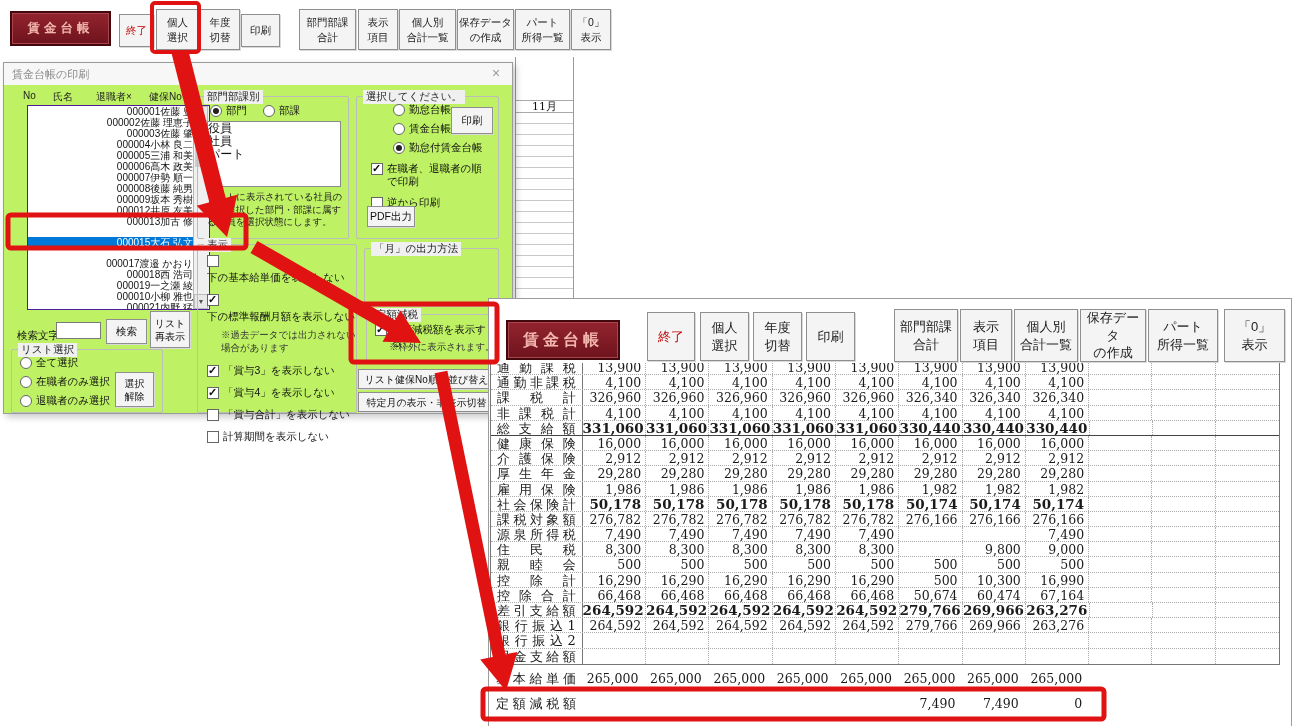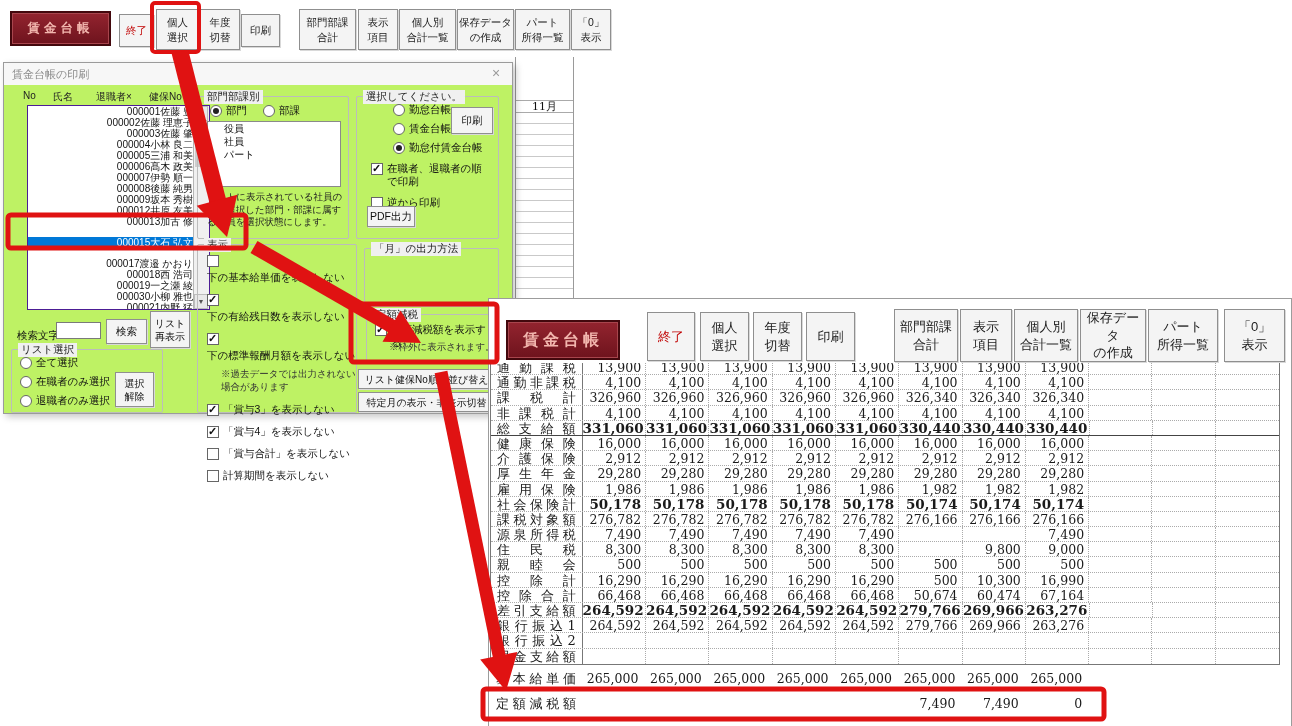--- a/index.html
+++ b/index.html
@@ -79,21 +79,21 @@
   .cbox{width:10px;height:10px;border:1px solid #666;background:#fff;flex:0 0 auto;margin-top:1px;position:relative;font-size:0;}
   .checked>.cbox::after{content:"✓";position:absolute;left:0px;top:-2px;font-size:11px;font-weight:bold;color:#111;}
   .rlab,.clab{font-size:10.5px;line-height:13px;}
   .cnote{font-size:9.5px;color:#333;margin:2px 0 0 14px;}
   .cnote:empty{display:none;}
 
   
   #grp-dept{left:193px;top:33px;width:150px;height:141px;}
   #dept-radios{position:absolute;left:12px;top:7px;display:flex;gap:16px;}
   #dept-listbox{position:absolute;left:9px;top:24px;width:132px;height:64px;background:#fff;border:1px solid #8a8a8a;}
-  .ditem{font-size:10px;height:13px;line-height:13px;padding-left:16px;}
+  .ditem{font-size:12px;height:13px;line-height:13px;padding-left:0;}
   #dept-note{position:absolute;left:9px;top:94px;width:136px;font-size:9.5px;line-height:12.5px;color:#222;}
 
   
   #grp-print{left:352px;top:33px;width:141px;height:141px;}
   #grp-print .radio{margin:6px 0 5px 8px;padding-left:28px;}
   #print-btn{position:absolute;left:94px;top:10px;width:40px;height:25px;font-size:10.5px;}
   #grp-print .chk{margin:8px 16px 6px 14px;}
   #pdf-btn{position:absolute;left:10px;top:93px;width:46px;height:19px;font-size:10.5px;margin-top:16px;}
 
   
@@ -245,21 +245,21 @@
       <div class="erow">
           <span class="eno">000017</span><span class="enm">渡邉 かおり</span>
         </div>
           <div class="erow">
           <span class="eno">000018</span><span class="enm">西 浩司</span>
         </div>
           <div class="erow">
           <span class="eno">000019</span><span class="enm">一之瀬 綾</span>
         </div>
           <div class="erow">
-          <span class="eno">000030</span><span class="enm">小柳 雅也</span>
+          <span class="eno">000010</span><span class="enm">小柳 雅也</span>
         </div>
           <div class="erow">
           <span class="eno">000021</span><span class="enm">内野 猛</span>
         </div>
         </div>
       <div id="list-scroll">
         <div class="sbtn" id="sb-up">▲</div>
         <div id="sb-thumb"></div>
         <div class="sbtn" id="sb-dn">▼</div>
       </div>
@@ -348,25 +348,20 @@
       <div class="btn" id="pdf-btn">PDF出力</div>
     </div>
 
     <div class="group" id="grp-disp">
       <span class="legend">表示</span>
       <div>
 
       <div class="chk">
           <span class="cbox"></span>
           <span class="clab">下の基本給単価を表示しない</span>
-
-        </div>
-          <div class="chk checked">
-          <span class="cbox"></span>
-          <span class="clab">下の有給残日数を表示しない</span>
 
         </div>
           <div class="chk checked">
           <span class="cbox"></span>
           <span class="clab">下の標準報酬月額を表示しない</span>
           <div class="cnote">※過去データでは出力されない場合があります</div>
         </div>
           <div class="chk checked">
           <span class="cbox"></span>
           <span class="clab">「賞与3」を表示しない</span>

